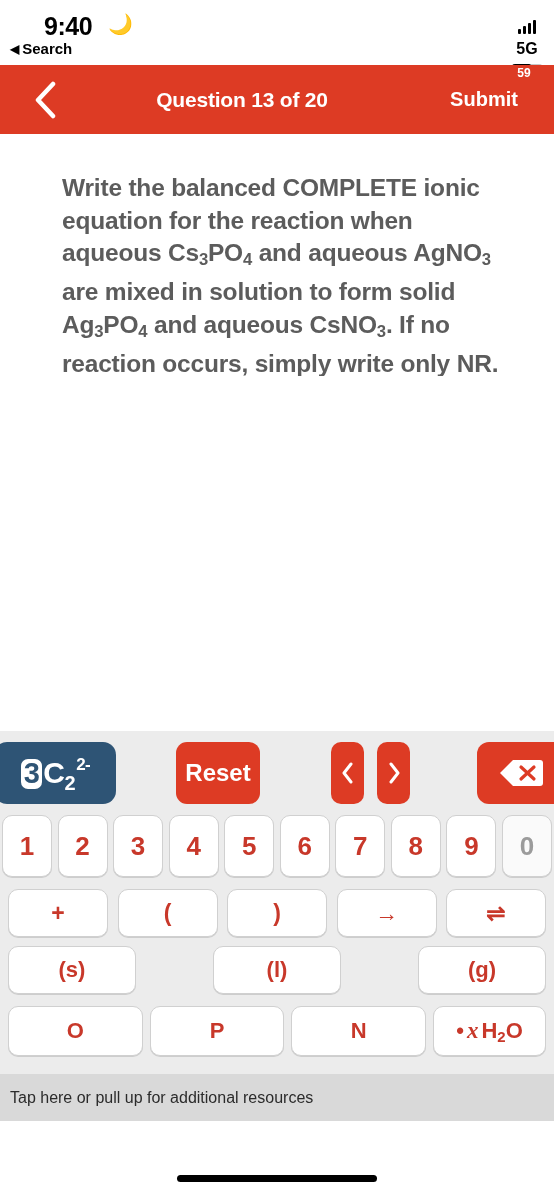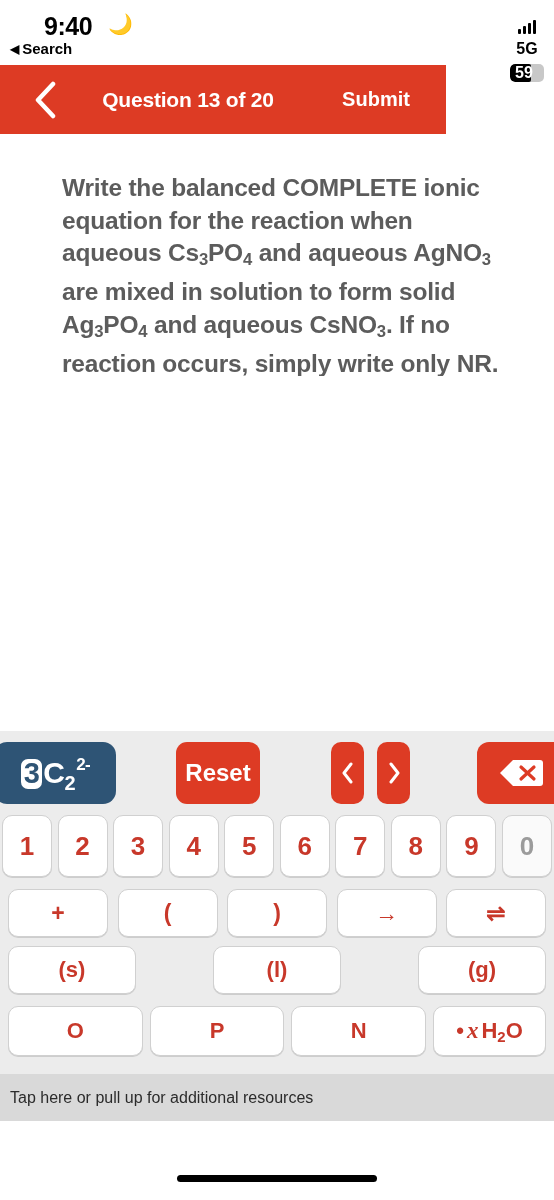--- a/index.html
+++ b/index.html
@@ -45,27 +45,27 @@
     position:relative; width:34px; height:18px;
     border-radius:5px; background:#c8c8c8; overflow:hidden;
     display:flex; align-items:center;
   }
   .battery .fill {
     position:absolute; left:0; top:0; height:100%; width:62%;
     background:#000; border-radius:5px 2px 2px 5px;
   }
   .battery .pct {
     position:relative; z-index:2; width:100%; text-align:center;
-    font-size:16px; font-weight:bold; color:#fff; line-height:18px;
+    font-size:12px; font-weight:bold; color:#fff; line-height:18px;
     padding-right:6px;
   }
 
   
   .header {
-    position:absolute; top:65px; left:0; width:446px; height:69px;
+    position:absolute; top:65px; left:0; width:554px; height:69px;
     background:#DD3B24;
     display:flex; align-items:center;
   }
   .hdr-back {
     width:90px; height:100%;
     display:flex; align-items:center; justify-content:center;
   }
   .hdr-back svg { display:block; }
   .hdr-title {
     flex:1; text-align:center;

